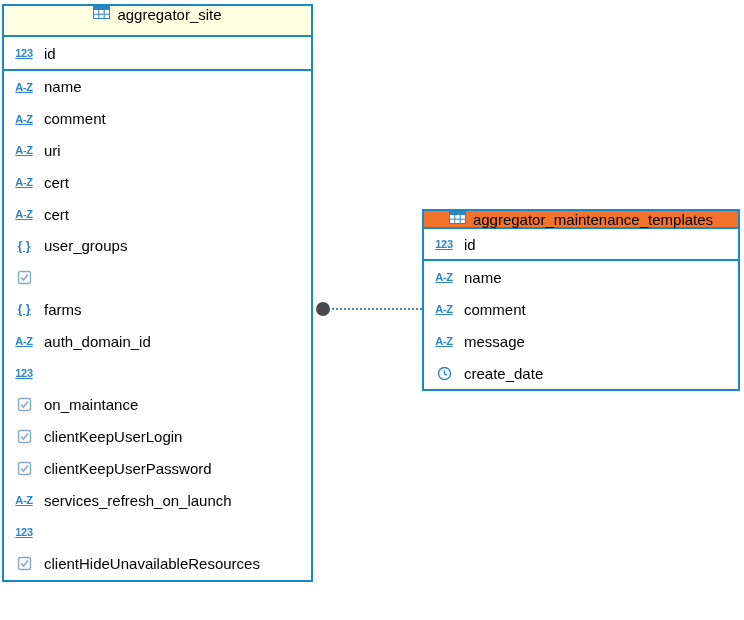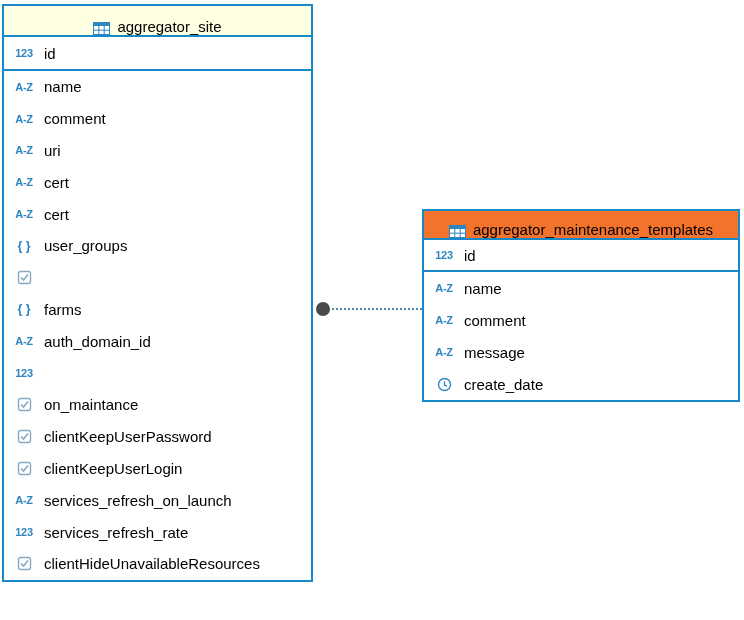--- a/index.html
+++ b/index.html
@@ -16,43 +16,43 @@
   body{
     width:744px;height:620px;position:relative;overflow:hidden;
     font-family:"Liberation Sans",sans-serif;color:#000;
   }
   .canvas{position:absolute;inset:0}
 
   .db-table{
     position:absolute;border:2px solid var(--accent);background:#fff;
   }
   .db-table .hdr{
-    display:flex;align-items:flex-end;justify-content:center;gap:7px;
+    display:flex;align-items:flex-start;justify-content:center;gap:7px;
     border-bottom:2px solid var(--accent);
     font-size:15px;white-space:nowrap;
   }
   #table-site{left:2px;top:4px;width:311px}
   #table-site .hdr{height:31px;background:var(--hdr-yellow)}
   #table-templates{left:422px;top:209px;width:318px}
-  #table-templates .hdr{height:29px;background:var(--hdr-orange)}
+  #table-templates .hdr{height:18px;background:var(--hdr-orange)}
 
   .tbl-icon{display:flex;align-items:center}
   .tbl-title{font-size:15px}
 
   .rows{background:#fff}
   .col-row{
     display:flex;align-items:center;gap:8px;
     padding-left:8px;height:31.8px;font-size:15px;
   }
   #table-templates .col-row{height:32px}
   .col-row.pk{height:34px;border-bottom:2px solid var(--accent)}
   .col-row.pk .col-label{font-weight:normal}
 
   .type-icon{
-    flex:0 0 24px;width:24px;display:flex;align-items:center;justify-content:center;
+    flex:0 0 24px;width:24px;display:flex;align-items:center;justify-content:center;text-decoration:underline;
   }
   .t-numeric,.t-text{
     font-size:11px;font-weight:bold;color:var(--icon-blue);letter-spacing:-0.3px;
   }
   .t-json{font-size:12.5px;font-weight:bold;color:var(--icon-blue)}
 
   .col-label{white-space:nowrap}
 
   .connector-line{
     position:absolute;left:323px;top:308px;width:99px;height:0;
@@ -138,38 +138,37 @@
           </span>
           <span class="col-label">on_maintance</span>
         </div>
         <div class="col-row">
           <span class="type-icon t-boolean">
             <svg width="15" height="15" viewBox="0 0 15 15" style="display: block;">
               <rect x="1.5" y="1.5" width="12" height="12" rx="2" fill="#fff" style="stroke:var(--muted-icon)" stroke-width="1.4"></rect>
               <path d="M4 7.5 L6.5 10 L11 4.5" fill="none" style="stroke:var(--muted-icon)" stroke-width="1.6"></path>
             </svg>
           </span>
+          <span class="col-label">clientKeepUserLogin</span>
+        </div>
+        <div class="col-row">
+          <span class="type-icon t-boolean">
+            <svg width="15" height="15" viewBox="0 0 15 15" style="display: block;">
+              <rect x="1.5" y="1.5" width="12" height="12" rx="2" fill="#fff" style="stroke:var(--muted-icon)" stroke-width="1.4"></rect>
+              <path d="M4 7.5 L6.5 10 L11 4.5" fill="none" style="stroke:var(--muted-icon)" stroke-width="1.6"></path>
+            </svg>
+          </span>
           <span class="col-label">clientKeepUserPassword</span>
         </div>
         <div class="col-row">
-          <span class="type-icon t-boolean">
-            <svg width="15" height="15" viewBox="0 0 15 15" style="display: block;">
-              <rect x="1.5" y="1.5" width="12" height="12" rx="2" fill="#fff" style="stroke:var(--muted-icon)" stroke-width="1.4"></rect>
-              <path d="M4 7.5 L6.5 10 L11 4.5" fill="none" style="stroke:var(--muted-icon)" stroke-width="1.6"></path>
-            </svg>
-          </span>
-          <span class="col-label">clientKeepUserLogin</span>
-        </div>
-        <div class="col-row">
           <span class="type-icon t-text">A-Z</span>
           <span class="col-label">services_refresh_on_launch</span>
         </div>
         <div class="col-row">
           <span class="type-icon t-numeric">123</span>
-          <span class="col-label">services_refresh_rate</span>
         </div>
         <div class="col-row">
           <span class="type-icon t-boolean">
             <svg width="15" height="15" viewBox="0 0 15 15" style="display: block;">
               <rect x="1.5" y="1.5" width="12" height="12" rx="2" fill="#fff" style="stroke:var(--muted-icon)" stroke-width="1.4"></rect>
               <path d="M4 7.5 L6.5 10 L11 4.5" fill="none" style="stroke:var(--muted-icon)" stroke-width="1.6"></path>
             </svg>
           </span>
           <span class="col-label">clientHideUnavailableResources</span>
         </div>

